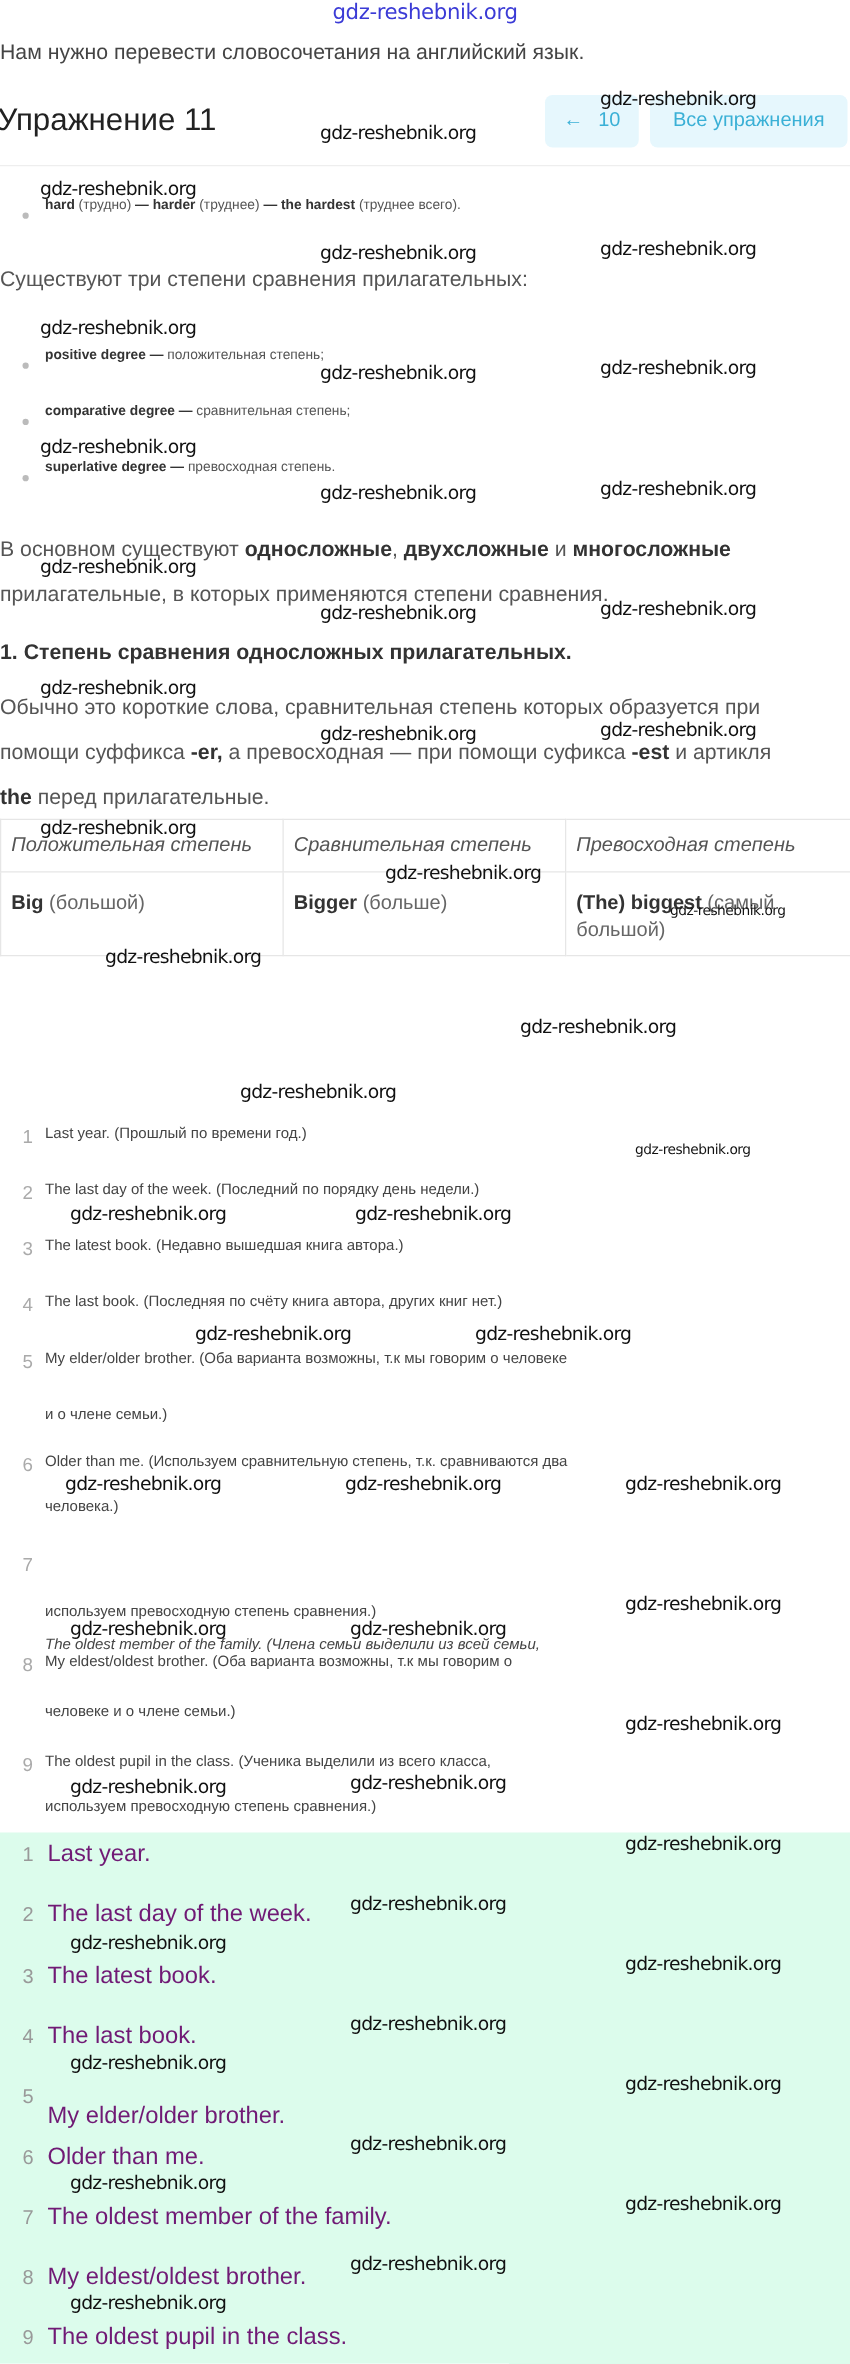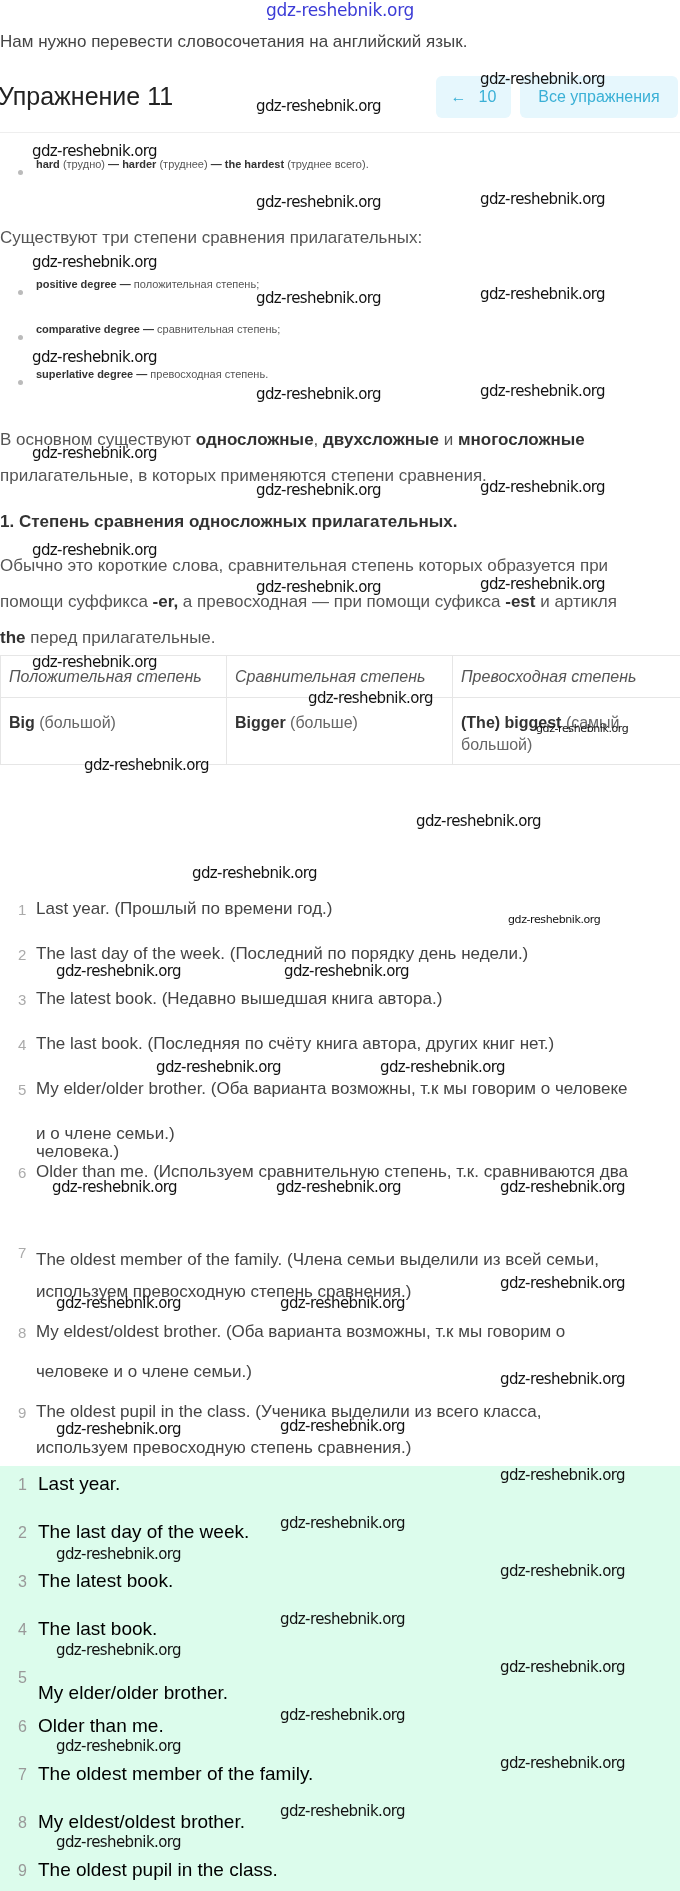--- a/index.html
+++ b/index.html
@@ -47,28 +47,28 @@
     padding: 8px 8px; font-size: 16px; color: #666; text-align: left;
     font-weight: normal; line-height: 22px;
   }
   table.cmp th { font-style: italic; height: 42px; padding-top: 10px; color: #555; }
   table.cmp tr.r1 td { height: 65px; padding-top: 14px; }
   table.cmp tr.r2 td { height: 65px; padding-top: 14px; }
   table.cmp tr.r3 td { height: 65px; padding-top: 14px; }
   table.cmp td b { color: #333; }
 
   .num { position: absolute; left: 18px; font-size: 15px; color: #aaaaaa; }
-  .ans { position: absolute; left: 36px; font-size: 17px; color: #444; white-space: nowrap; }
+  .ans { position: absolute; left: 36px; font-size: 12px; color: #444; white-space: nowrap; }
 
   .green {
     position: absolute; left: 0; top: 1466px; width: 680px; height: 425px;
     background: #dcfcec;
   }
   .gnum { position: absolute; left: 18px; font-size: 16px; color: #999; }
-  .gans { position: absolute; left: 38px; font-size: 19px; color: #000000; white-space: nowrap; }
+  .gans { position: absolute; left: 38px; font-size: 19px; color: #701a75; white-space: nowrap; }
 
   .wm {
     position: absolute; white-space: nowrap;
     font-family: "DejaVu Sans", sans-serif; font-size: 15px; color: #111;
     letter-spacing: -0.6px; pointer-events: none;
   }
   .wm.small { font-size: 11px; letter-spacing: -0.4px; }
 </style>
 </head>
 <body>
@@ -83,21 +83,21 @@
 <div class="nav-btn btn-all">
   <span>Все упражнения</span>
 </div>
 <div class="divider"></div>
 
 <span class="bullet" style="top:170px"></span>
 <div class="abs li" style="left:36px; top:158px">
   <b>hard</b><span> (трудно) </span><b>— </b><b>harder</b><span> (труднее) </span><b>— </b><b>the hardest</b><span> (труднее всего).</span>
 </div>
 
-<div class="abs p" style="top:228px">Существуют три степени сравнения прилагательных:</div>
+<div class="abs p" style="top:214px">Существуют три степени сравнения прилагательных:</div>
 
 <span class="bullet" style="top:290px"></span>
 <div class="abs li" style="left:36px; top:278px">
   <b>positive degree —</b><span> положительная степень;</span>
 </div>
 <span class="bullet" style="top:335px"></span>
 <div class="abs li" style="left:36px; top:323px">
   <b>comparative degree —</b><span> сравнительная степень;</span>
 </div>
 <span class="bullet" style="top:380px"></span>
@@ -147,23 +147,23 @@
     <div class="ans" style="top: 944px;">The last day of the week. (Последний по порядку день недели.)</div>
     <div class="num" style="top: 991px;">3</div>
     <div class="ans" style="top: 989px;">The latest book. (Недавно вышедшая книга автора.)</div>
     <div class="num" style="top: 1036px;">4</div>
     <div class="ans" style="top: 1034px;">The last book. (Последняя по счёту книга автора, других книг нет.)</div>
     <div class="num" style="top: 1081px;">5</div>
     <div class="ans" style="top: 1079px;">My elder/older brother. (Оба варианта возможны, т.к мы говорим о человеке</div>
     <div class="ans" style="top: 1124px;">и о члене семьи.)</div>
     <div class="num" style="top: 1164px;">6</div>
     <div class="ans" style="top: 1162px;">Older than me. (Используем сравнительную степень, т.к. сравниваются два</div>
-    <div class="ans" style="top: 1142px;">человека.)</div>
+    <div class="ans" style="top: 1198px;">человека.)</div>
     <div class="num" style="top: 1244px;">7</div>
-    <div class="ans" style="top: 1250px;">The oldest member of the family. (Члена семьи выделили из всей семьи,</div>
+    <div class="ans" style="top: 1308px; font-style: italic;">The oldest member of the family. (Члена семьи выделили из всей семьи,</div>
     <div class="ans" style="top: 1282px;">используем превосходную степень сравнения.)</div>
     <div class="num" style="top: 1324px;">8</div>
     <div class="ans" style="top: 1322px;">My eldest/oldest brother. (Оба варианта возможны, т.к мы говорим о</div>
     <div class="ans" style="top: 1362px;">человеке и о члене семьи.)</div>
     <div class="num" style="top: 1404px;">9</div>
     <div class="ans" style="top: 1402px;">The oldest pupil in the class. (Ученика выделили из всего класса,</div>
     <div class="ans" style="top: 1438px;">используем превосходную степень сравнения.)</div>
   </div>
 
 <div class="green"></div>

